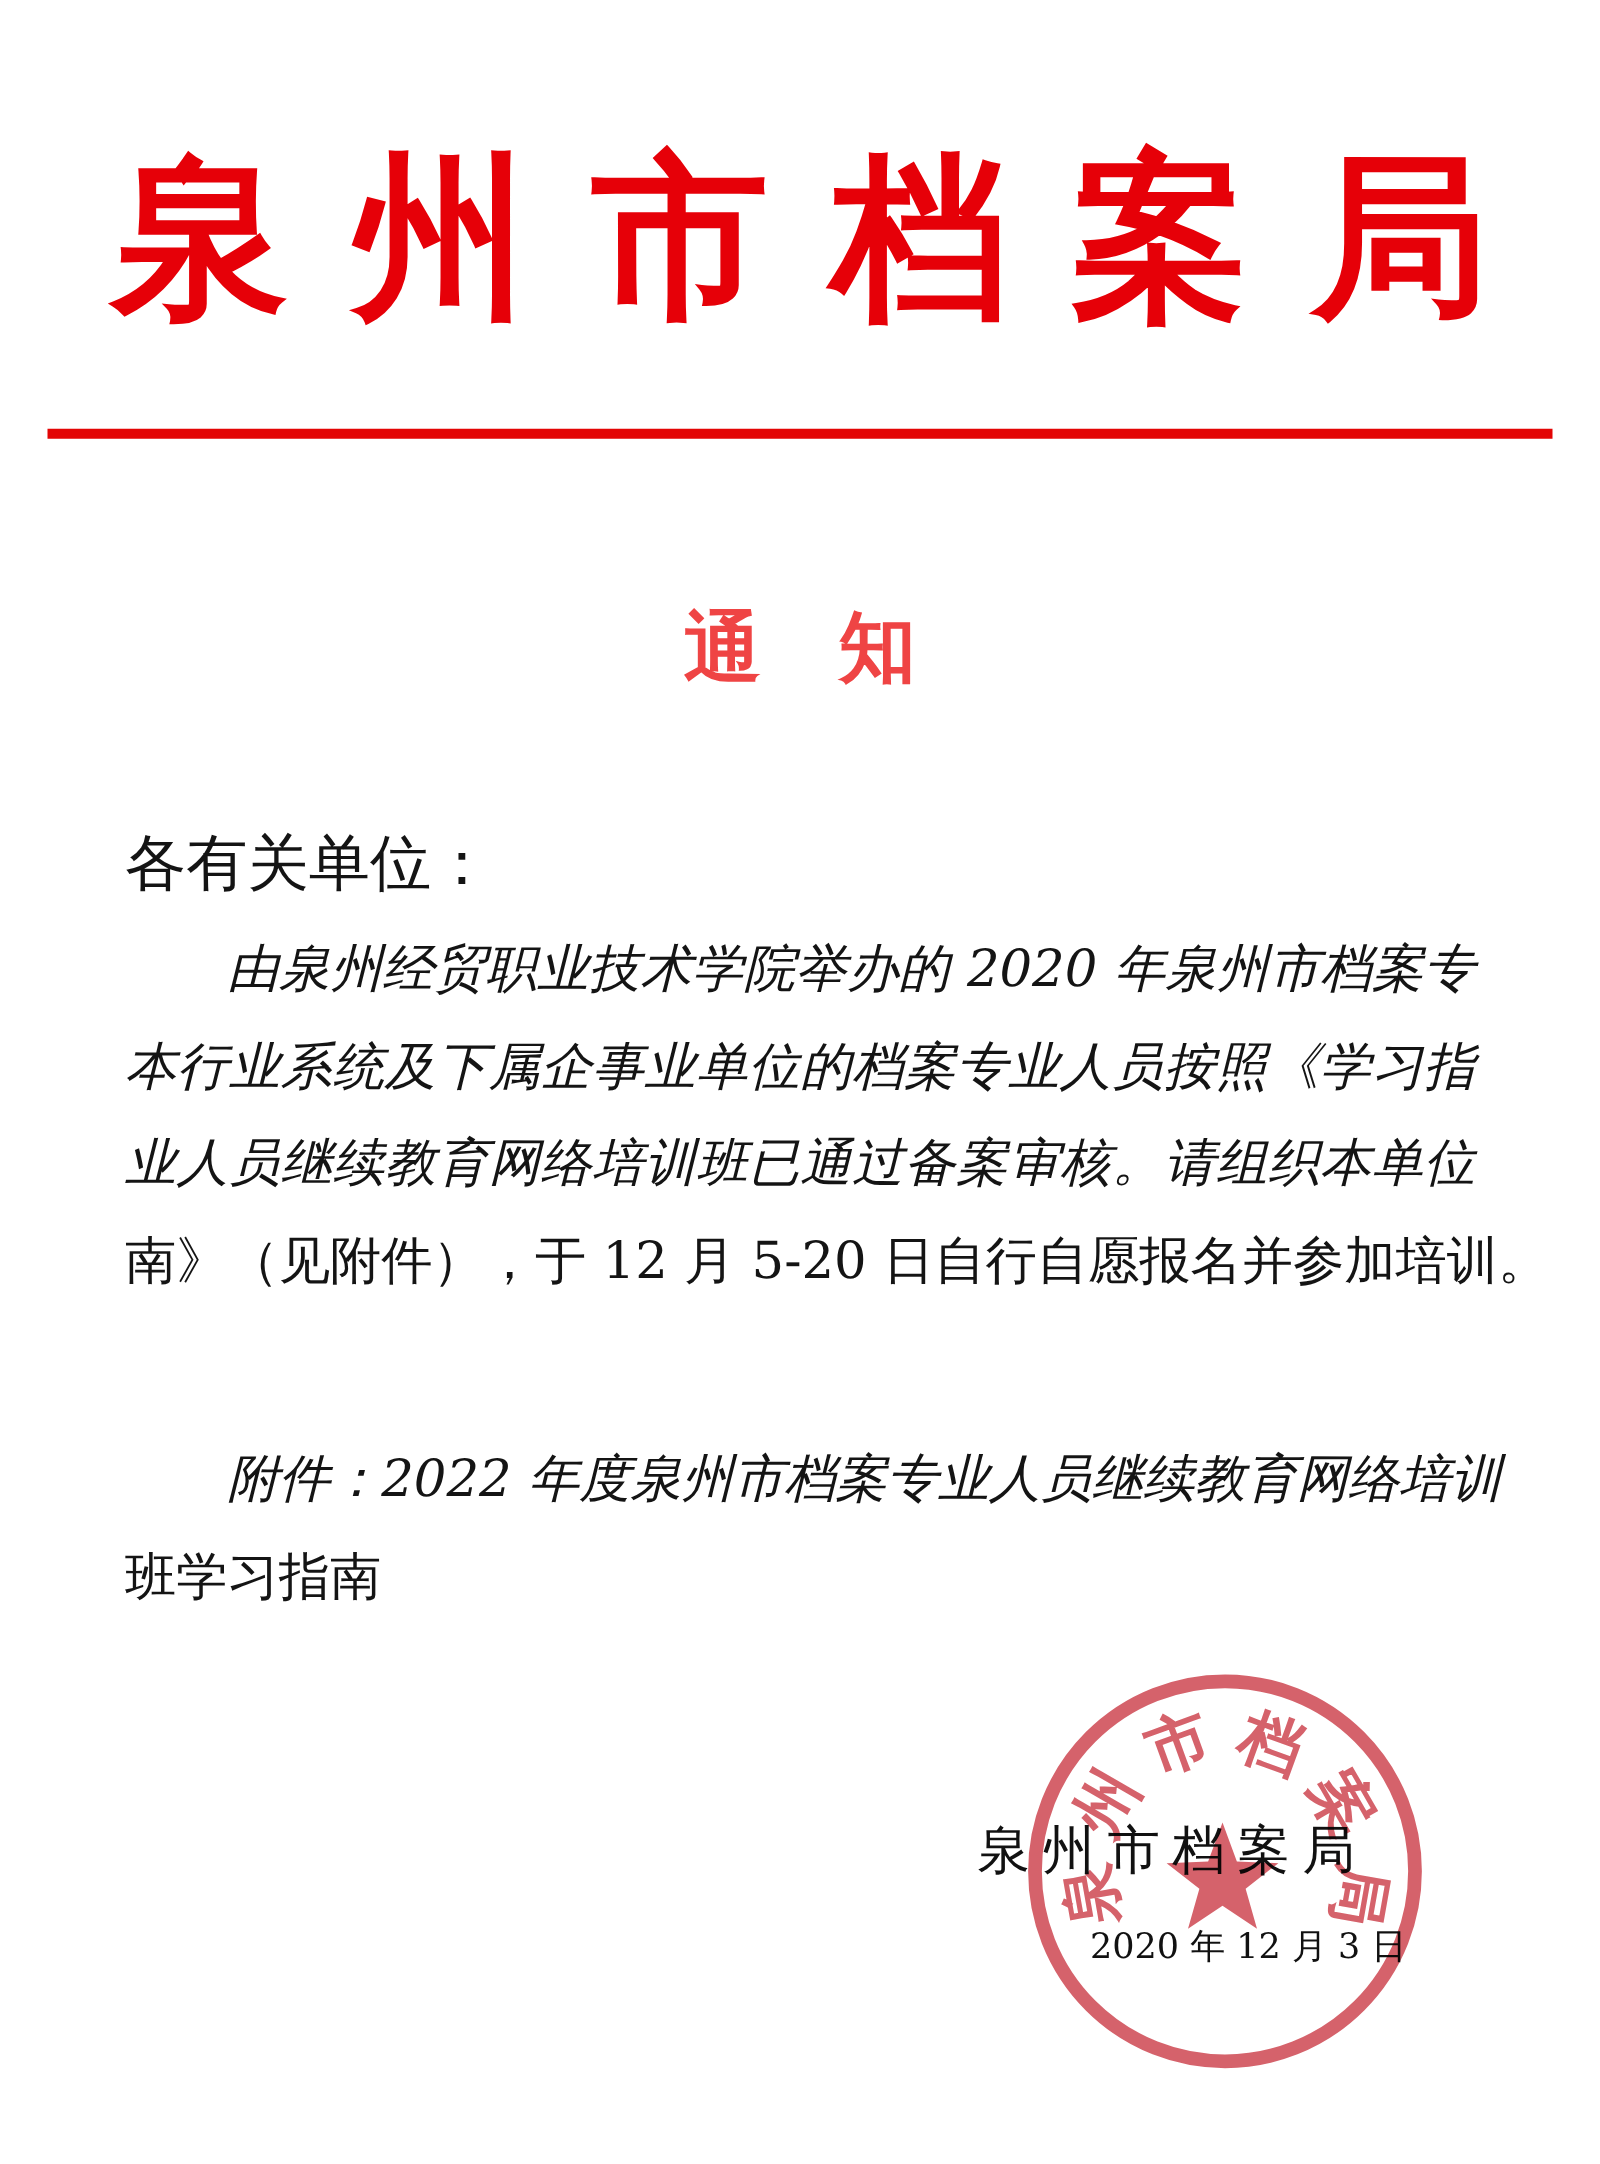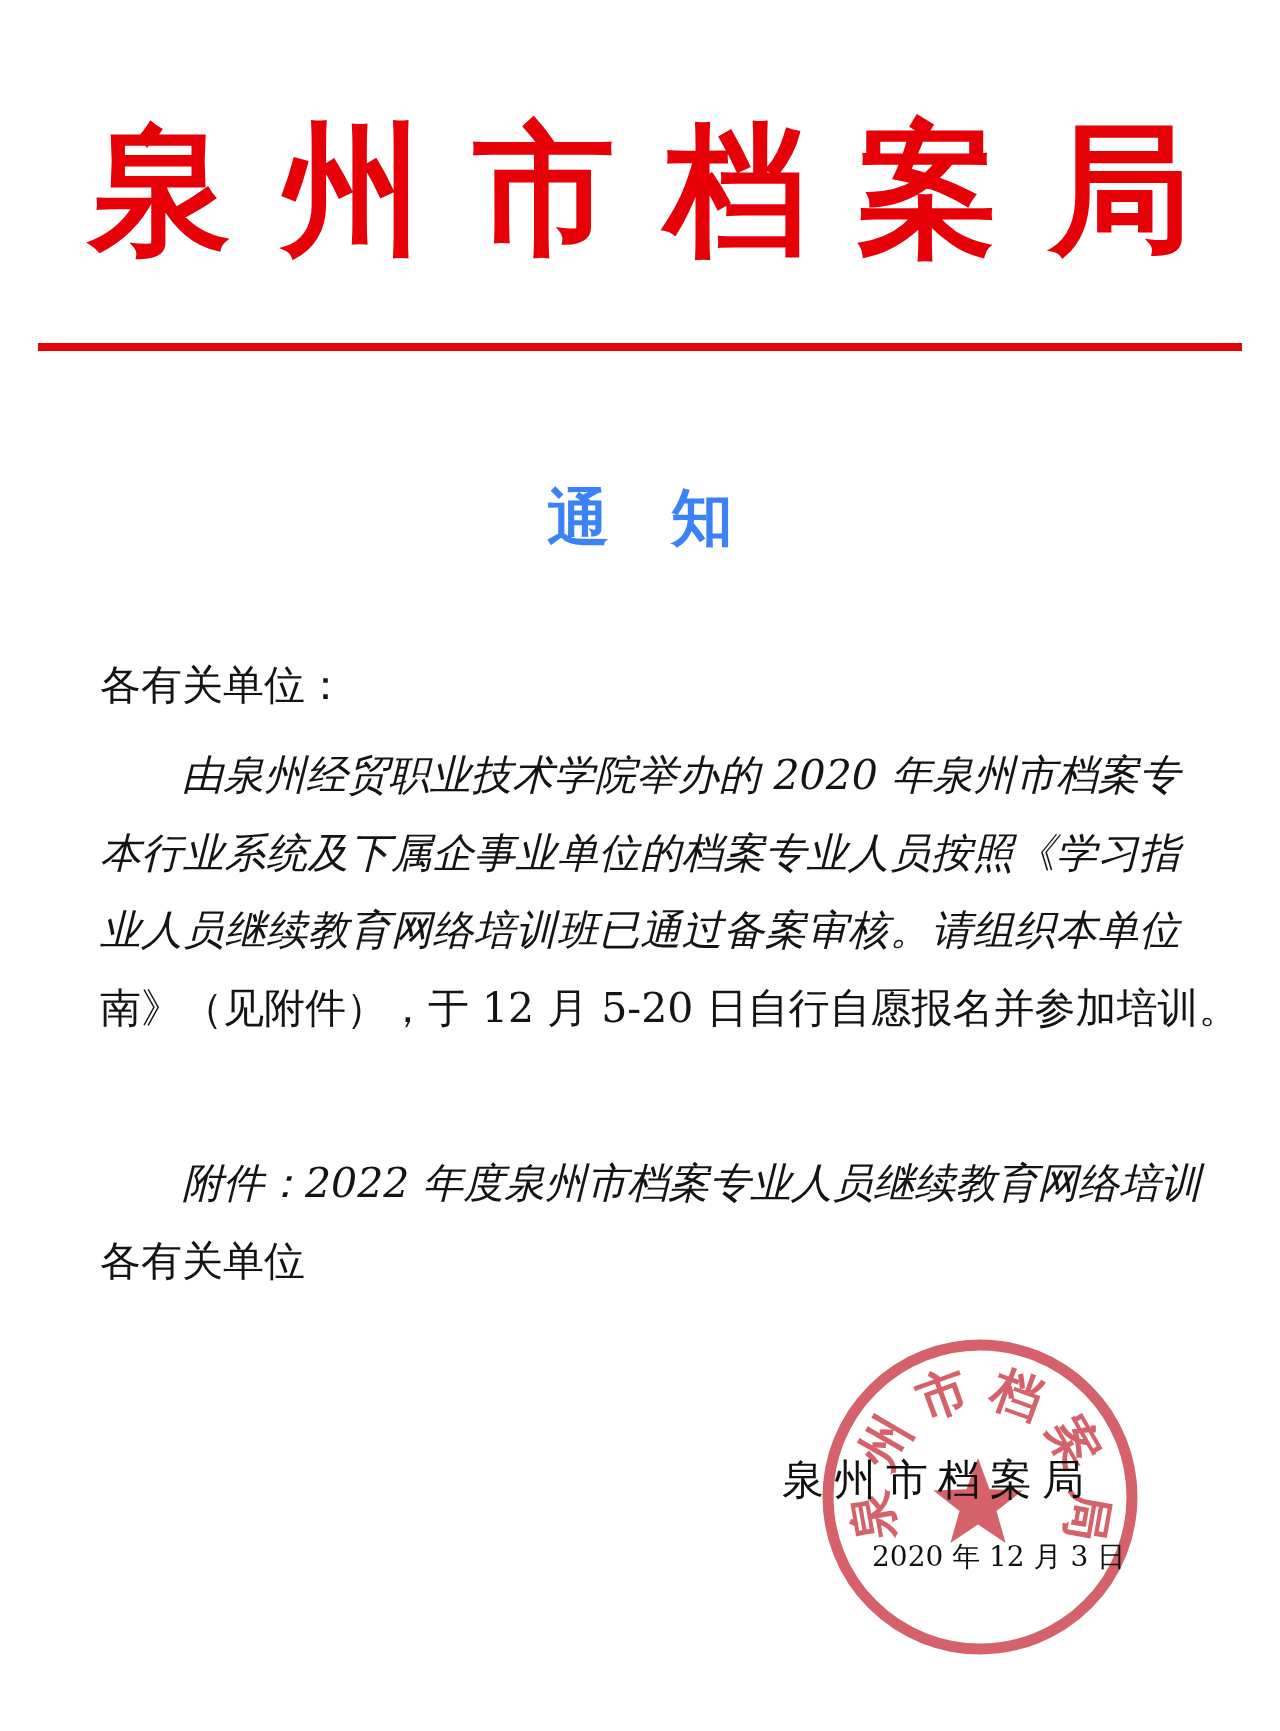--- a/index.html
+++ b/index.html
@@ -47,31 +47,31 @@
 
   
   .notice-title {
     position: absolute;
     top: 476px;
     left: 0;
     width: 100%;
     text-align: center;
     font-size: 62px;
     font-weight: 700;
-    color: #3b82f6;
+    color: #ef4444;
     white-space: pre;
   }
 
   
   .salutation {
     position: absolute;
     left: 100px;
     top: 658px;
     width: 1080px;
-    font-size: 41px;
+    font-size: 49px;
     white-space: nowrap;
   }
   .body-block {
     position: absolute;
     left: 100px;
     top: 737px;
     width: 1080px;
     font-size: 41px;
     line-height: 77.5px;
   }
@@ -148,21 +148,21 @@
 
 <div class="body-block">
   <div class="bline jl indent2">由泉州经贸职业技术学院举办的 2020 年泉州市档案专</div>
   <div class="bline jl">本行业系统及下属企事业单位的档案专业人员按照《学习指</div>
   <div class="bline jl">业人员继续教育网络培训班已通过备案审核。请组织本单位</div>
   <div class="bline">南》（见附件），于 12 月 5-20 日自行自愿报名并参加培训。</div>
 </div>
 
 <div class="attachment-block">
   <div class="bline jl indent2">附件：2022 年度泉州市档案专业人员继续教育网络培训</div>
-  <div class="bline">各有关单位</div>
+  <div class="bline">班学习指南</div>
 </div>
 
 <div class="signature">泉州市档案局</div>
 <div class="doc-date">2020 年 12 月 3 日</div>
 
 <svg class="seal" viewBox="0 0 340 340">
   <circle cx="170" cy="170" r="152" fill="none" stroke-width="11" stroke="#cf4c56"></circle>
   <polygon fill="#cf4c56" points="168,131 179.5,162.2 212.7,163.5 186.5,184 195.6,216 168,197.5 140.4,216 149.5,184 123.3,163.5 156.5,162.2"></polygon>
   <g fill="#cf4c56">
     <text x="170" y="78" text-anchor="middle" transform="rotate(-100 170 170)">泉</text>

